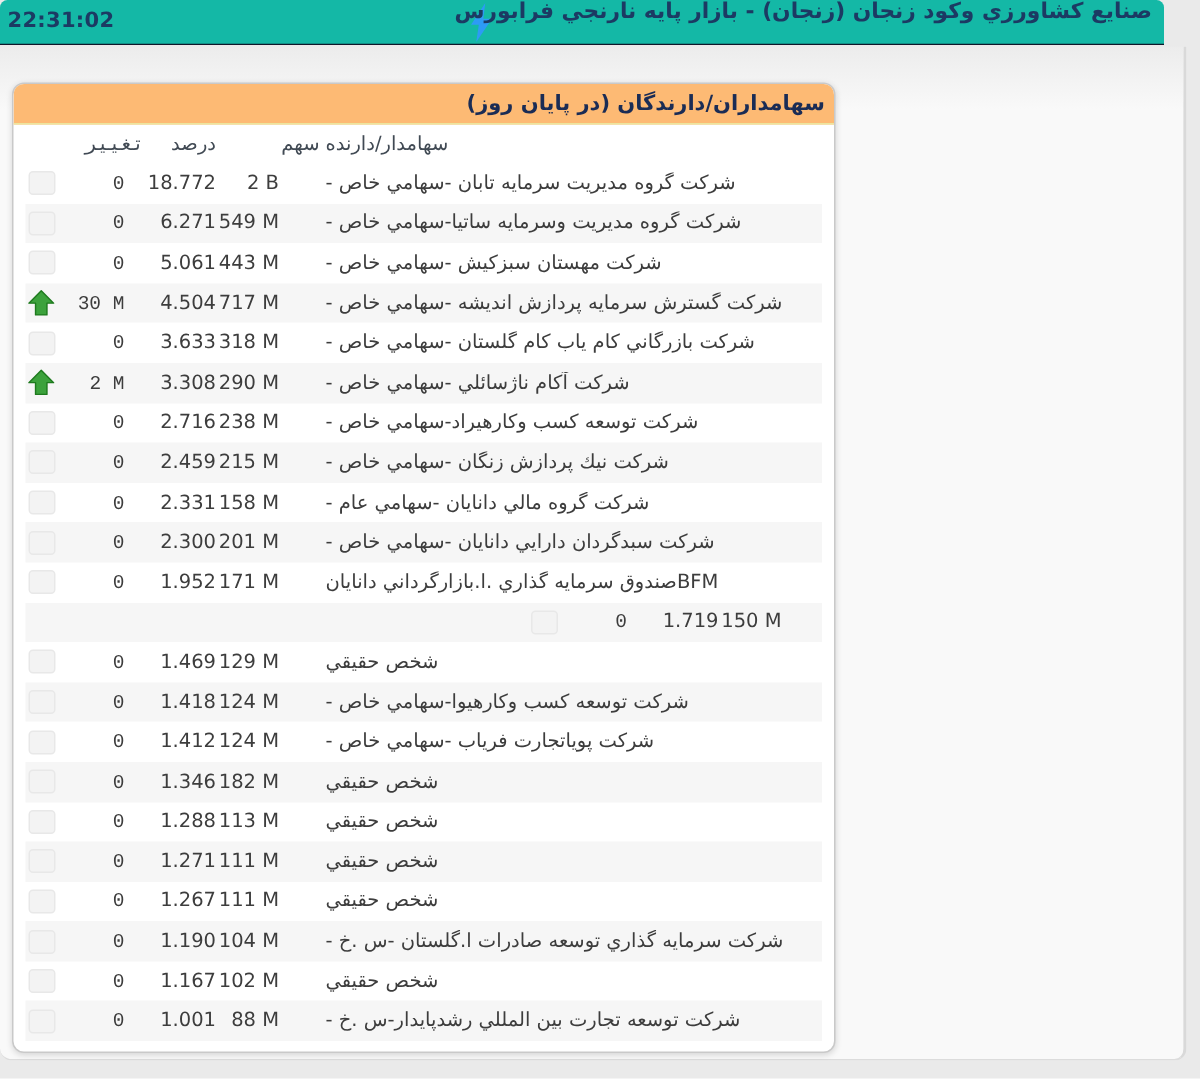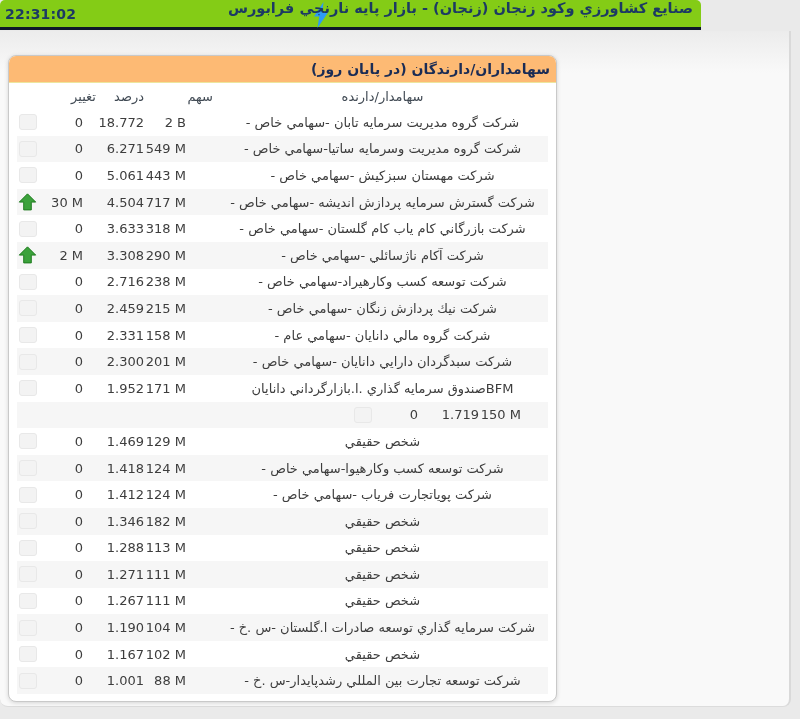--- a/index.html
+++ b/index.html
@@ -3,22 +3,22 @@
 <meta charset="utf-8">
 <style>
   html,body{margin:0;padding:0;}
   body{
     width:800px;height:719px;overflow:hidden;position:relative;
     background:#eaeaea;
     font-family:"DejaVu Sans","Liberation Sans",sans-serif;
   }
   
   .topbar{
-    position:absolute;left:0;top:0;width:701px;height:30px;
-    background:#84cc16;border-bottom:3px solid #0f172a;
+    position:absolute;left:0;top:0;width:776px;height:30px;
+    background:#14b8a6;border-bottom:1px solid #0f172a;
     border-radius:5px 5px 0 0;box-sizing:border-box;
   }
   .topbar .time{
     position:absolute;left:5px;top:6px;font-size:14px;font-weight:bold;
     color:#1C3A63;direction:ltr;letter-spacing:.2px;
   }
   .topbar .title{
     position:absolute;right:8px;top:0;font-size:14.5px;font-weight:bold;
     color:#1C3A63;direction:rtl;white-space:nowrap;
   }
@@ -39,24 +39,24 @@
   .card-title{
     height:26px;line-height:26px;background:#fdba74;
     border-bottom:1px solid #ece69e;direction:rtl;padding:0 6px;
     font-size:14px;font-weight:bold;color:#1A2C55;white-space:nowrap;
   }
   .table{padding:0 8px 7px;}
   .thead,.row{display:flex;direction:rtl;align-items:center;}
   .thead{height:26px;font-size:13px;color:#414A54;}
   .row{height:26.6px;font-size:13px;color:#3D3D3D;}
   .row:nth-child(even){background:#f6f6f6;}
-  .c-name{flex:1;min-width:0;white-space:nowrap;overflow:hidden;text-align:center;padding-left:4px;}
+  .c-name{flex:1;min-width:0;white-space:nowrap;overflow:hidden;text-align:left;padding-left:4px;}
   .c-share{width:69px;}
   .c-pct{width:48px;}
-  .c-chg{width:58px;}
+  .c-chg{width:58px;font-family:Liberation Mono, monospace;}
   .c-share,.c-pct,.c-chg{box-sizing:border-box;text-align:right;white-space:nowrap;}
   .thead .c-share{padding-left:2px;}
   .num{direction:ltr;unicode-bidi:isolate;}
   .row .c-share{padding-right:27px;}
   .row .c-chg{padding-right:13px;}
   .c-icon{width:21px;display:flex;justify-content:center;align-items:center;}
   .chgbox{
     width:16px;height:14px;background:#f3f3f3;border:1px solid #e8e8e8;
     border-radius:3px;display:inline-block;
   }

